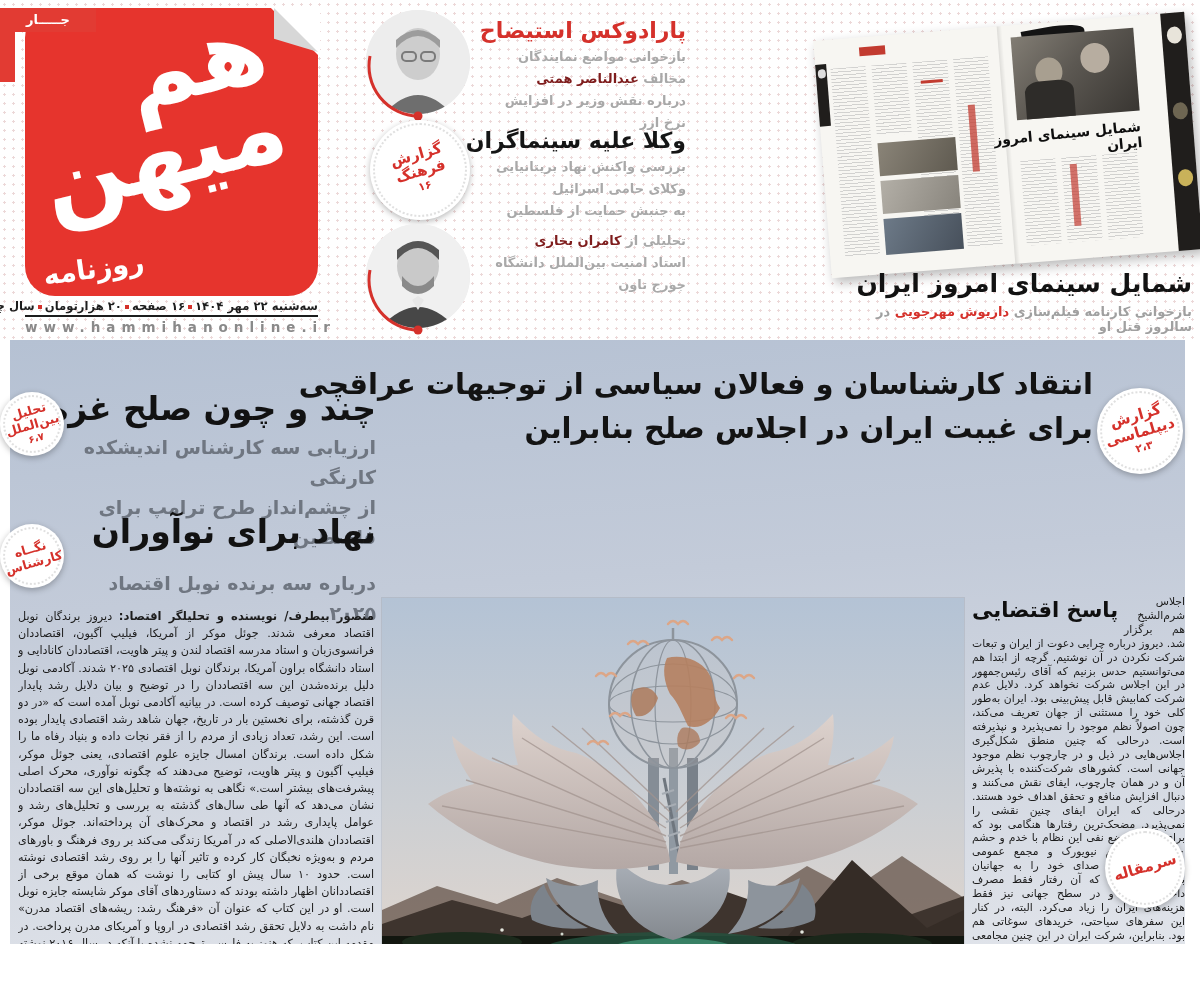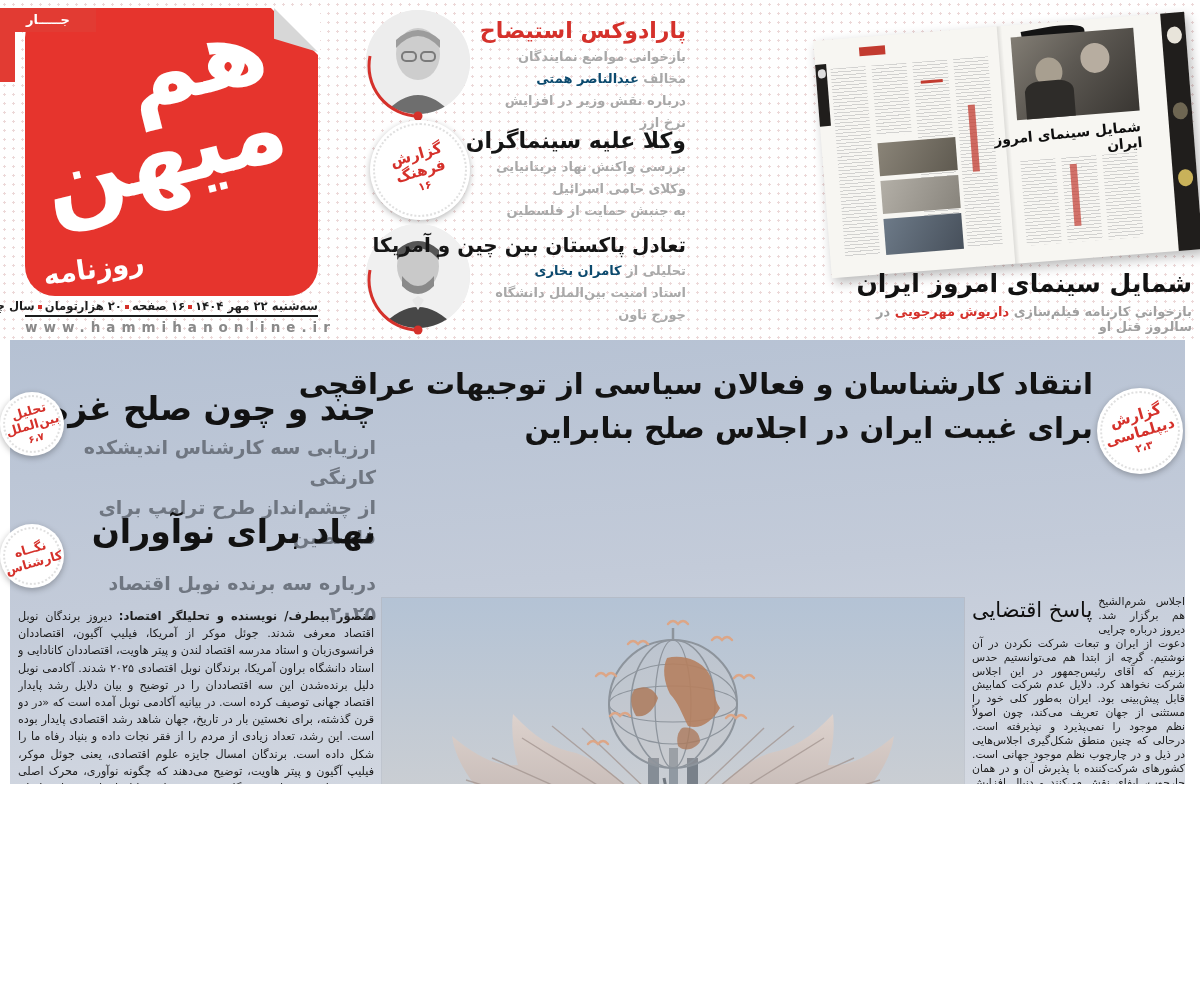--- a/index.html
+++ b/index.html
@@ -1,16 +1,16 @@
 <!DOCTYPE html>
 <html lang="fa"><head>
 <meta charset="utf-8">
 <style>
   html,body{margin:0;padding:0;background:#ffffff;}
-  .page{position:relative;width:1200px;height:784px;overflow:hidden;background:#fff;
+  .page{position:relative;width:1200px;height:944px;overflow:hidden;background:#fff;
         font-family:"DejaVu Sans",sans-serif;direction:rtl;}
   .abs{position:absolute;}
 
   
   .top-band{left:0;top:0;width:1200px;height:340px;
     background-image:radial-gradient(circle,#ecd8d8 1.1px,rgba(0,0,0,0) 1.4px);
     background-size:9px 9px;}
 
   
   .ribbon-h{left:0;top:8px;width:96px;height:24px;background:#e23b33;z-index:6;
@@ -39,21 +39,21 @@
     padding-top:2px;z-index:4;}
 
   
   .story{left:358px;width:332px;z-index:3;}
   .story .media{position:absolute;left:8px;top:2px;width:104px;height:104px;}
   .story .txt{position:absolute;right:4px;left:120px;top:8px;text-align:right;}
   .story-title{font-size:22px;font-weight:bold;color:#151515;line-height:30px;white-space:nowrap;}
   .story-title.red{color:#d5312b;}
   .story-title.small{font-size:20px;}
   .story-sub{font-size:13px;font-weight:bold;color:#a9a9a9;line-height:22px;}
-  .story-sub .name{color:#0c4a6e;}
+  .story-sub .name{color:#7f1d1d;}
   .avatar{width:104px;height:104px;border-radius:50%;overflow:hidden;background:#ececec;}
   .arc-svg{position:absolute;left:-6px;top:-4px;width:116px;height:116px;}
 
   
   .badge{background:#fff;border-radius:50%;box-shadow:0 2px 6px rgba(0,0,0,.28);
     outline:2px dotted #e0e0e0;outline-offset:-5px;display:flex;align-items:center;
     justify-content:center;text-align:center;z-index:7;}
   .badge .in{transform:rotate(-16deg);color:#d5312b;font-weight:bold;line-height:1.15;}
   .badge .l1{font-size:15px;} .badge .l2{font-size:15px;} .badge .pg{font-size:11px;}
 
@@ -105,21 +105,21 @@
   .jump{position:absolute;display:flex;align-items:center;gap:2px;background:rgba(0,0,0,0);}
   .jump .arrow{font-size:12px;font-weight:bold;color:#111;}
   .jump .box{background:#111;color:#fff;font-size:10.5px;font-weight:bold;
     padding:1px 4px 2px 4px;line-height:12px;}
 
   .photo{position:absolute;left:372px;top:258px;width:582px;height:378px;overflow:hidden;
     box-shadow:0 0 0 1px rgba(0,0,0,.08);}
 
   .editorial{position:absolute;left:962px;top:255px;width:213px;height:385px;overflow:hidden;
     text-align:justify;font-size:10.8px;line-height:13.9px;color:#1c1c1c;}
-  .editorial .ed-title{float:left;font-size:21px;font-weight:normal;color:#0f0f0f;
+  .editorial .ed-title{float:left;font-size:21px;font-weight:bold;color:#0f0f0f;
     margin:2px 6px 4px 0;line-height:26px;}
   .ed-badge{position:absolute;right:0px;top:488px;width:80px;height:80px;}
   .ed-badge .l1{font-size:15px;}
   .ed-jump{left:964px;top:622px;z-index:8;}
   .left-jump{left:18px;top:615px;z-index:8;}
 </style>
 </head>
 <body>
 
 <div class="page">
@@ -199,21 +199,20 @@
           <path d="M14 104 Q52 62 90 104 Z" fill="#474747"></path>
           <path d="M46 76 L52 86 L58 76 L52 72 Z" fill="#e8e8e8"></path>
         </svg>
       </div>
       <svg class="arc-svg" viewBox="0 0 116 116">
         <path d="M10 50 A50 50 0 0 0 58 110" fill="none" stroke="#d5312b" stroke-width="3"></path>
         <circle cx="58" cy="110" r="4.5" fill="#d5312b"></circle>
       </svg>
     </div>
     <div class="txt">
-      <div class="story-title small">تعادل پاکستان بین چین و آمریکا</div>
       <div class="story-sub">
         <span>تحلیلی از</span>
         <span class="name">کامران بخاری</span>
       </div>
       <div class="story-sub">استاد امنیت بین‌الملل دانشگاه جورج تاون</div>
     </div>
   </div>
 
   <div class="abs preview">
     <div class="p-black" style="left:0;top:10%;width:3%;height:26%;"></div>

